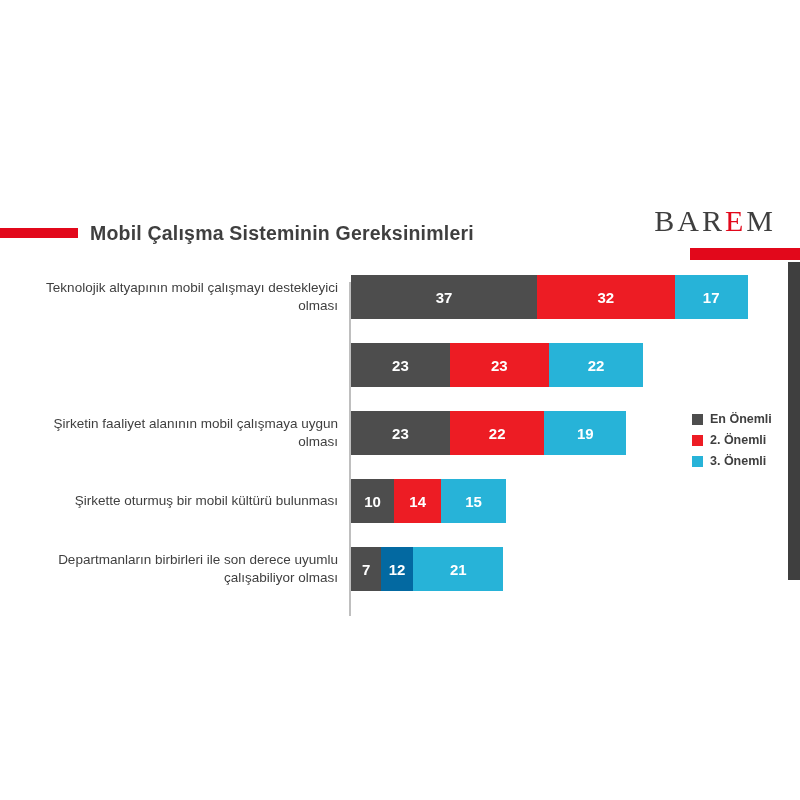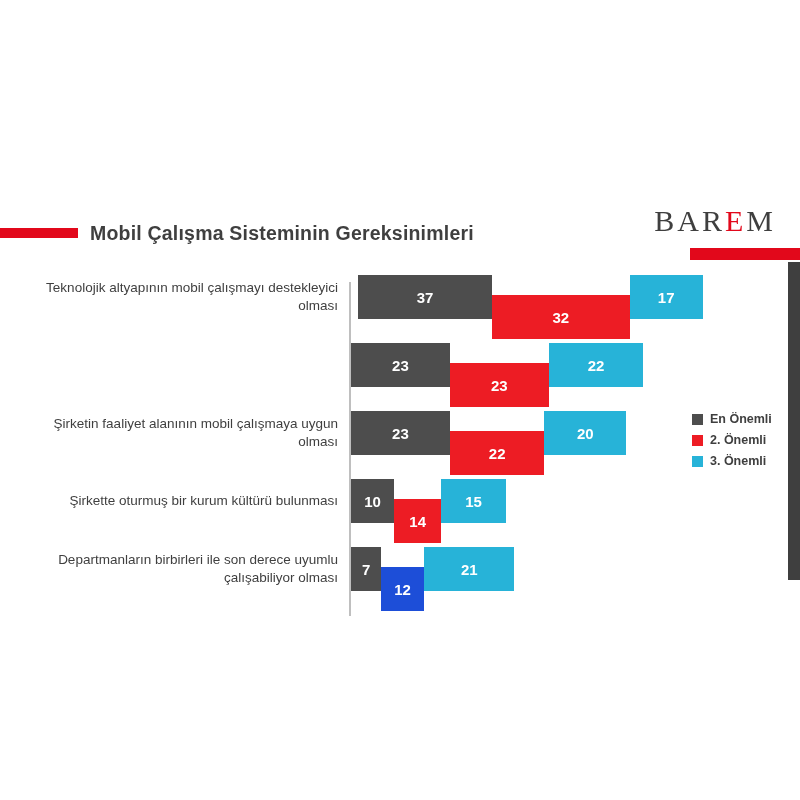--- a/index.html
+++ b/index.html
@@ -129,21 +129,21 @@
   .seg {
     height: 44px;
     display: flex;
     align-items: center;
     justify-content: center;
     color: #ffffff;
     font-size: 15px;
     font-weight: bold;
   }
   .seg.s0 { background: #4d4d4d; }
-  .seg.s1 { background: #ed1c24; margin-top: 20px; }
+  .seg.s1 { background: #ed1c24; }
   .seg.s2 { background: #27b3d8; }
 
   
   .legend {
     position: absolute;
     left: 692px;
     top: 412px;
     width: 110px;
   }
   .legend-item {
@@ -175,21 +175,21 @@
   </div>
   <div class="logo-bar"></div>
   <div class="right-edge-bar"></div>
 
   <div class="chart">
     <div class="axis-line"></div>
     <div id="rows">
         <div class="row" style="top: 0px;">
           <div class="row-label">Teknolojik altyapının mobil çalışmayı destekleyici olması</div>
           <div class="bars">
-            <div class="seg s0" style="width: 134px; background: rgb(77, 77, 77); margin-left: 7px;">
+            <div class="seg s0" style="width: 186px; background: rgb(77, 77, 77);">
               <span>37</span>
             </div>
             <div class="seg s1" style="width: 137.6px; background: rgb(237, 28, 36);">
               <span>32</span>
             </div>
             <div class="seg s2" style="width: 73.1px; background: rgb(39, 179, 216);">
               <span>17</span>
             </div>
           </div>
         </div>
@@ -209,45 +209,45 @@
         <div class="row" style="top: 136px;">
           <div class="row-label">Şirketin faaliyet alanının mobil çalışmaya uygun olması</div>
           <div class="bars">
             <div class="seg s0" style="width: 98.9px; background: rgb(77, 77, 77);">
               <span>23</span>
             </div>
             <div class="seg s1" style="width: 94.6px; background: rgb(237, 28, 36);">
               <span>22</span>
             </div>
             <div class="seg s2" style="width: 81.7px; background: rgb(39, 179, 216);">
-              <span>20</span>
+              <span>19</span>
             </div>
           </div>
         </div>
         <div class="row" style="top: 204px;">
-          <div class="row-label">Şirkette oturmuş bir kurum kültürü bulunması</div>
+          <div class="row-label">Şirkette oturmuş bir mobil kültürü bulunması</div>
           <div class="bars">
             <div class="seg s0" style="width: 43px; background: rgb(77, 77, 77);">
               <span>10</span>
             </div>
             <div class="seg s1" style="width: 47.3px; background: rgb(237, 28, 36);">
               <span>14</span>
             </div>
             <div class="seg s2" style="width: 64.5px; background: rgb(39, 179, 216);">
               <span>15</span>
             </div>
           </div>
         </div>
         <div class="row" style="top: 272px;">
           <div class="row-label">Departmanların birbirleri ile son derece uyumlu çalışabiliyor olması</div>
           <div class="bars">
             <div class="seg s0" style="width: 30.1px; background: rgb(77, 77, 77);">
               <span>7</span>
             </div>
-            <div class="seg s1" style="width: 43px; background: #1d4ed8; text-align: center;">
+            <div class="seg s1" style="width: 32px; background: #0369a1; text-align: center;">
               <span>12</span>
             </div>
             <div class="seg s2" style="width: 90.3px; background: rgb(39, 179, 216);">
               <span>21</span>
             </div>
           </div>
         </div>
       </div>
   </div>
 

